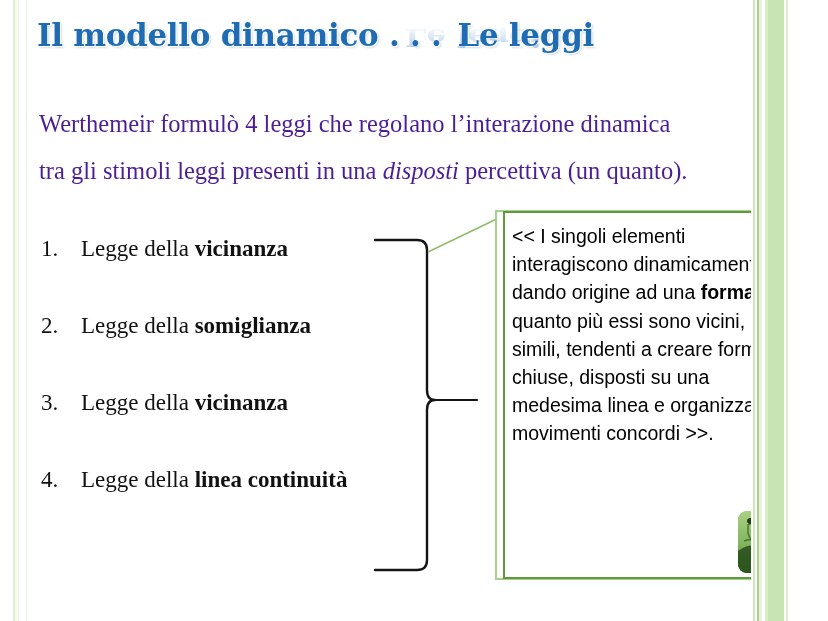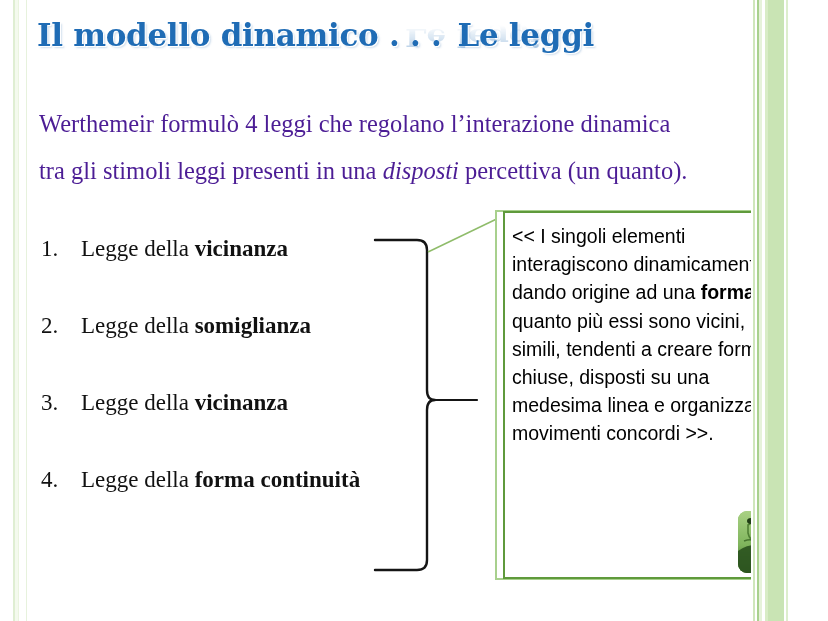--- a/index.html
+++ b/index.html
@@ -208,21 +208,21 @@
     <li>
       <span class="num">2.</span>
       <span>Legge della </span><b>somiglianza</b>
     </li>
     <li>
       <span class="num">3.</span>
       <span>Legge della </span><b>vicinanza</b>
     </li>
     <li>
       <span class="num">4.</span>
-      <span>Legge della </span><b>forma continuità</b>
+      <span>Legge della </span><b>linea continuità</b>
     </li>
   </ol>
 
   <svg class="brace-svg" viewBox="0 0 145 352">
     <path d="M 6 12
              L 48 12
              Q 58 12 58 22
              L 58 162
              Q 58 172 66 172
              Q 58 172 58 182

